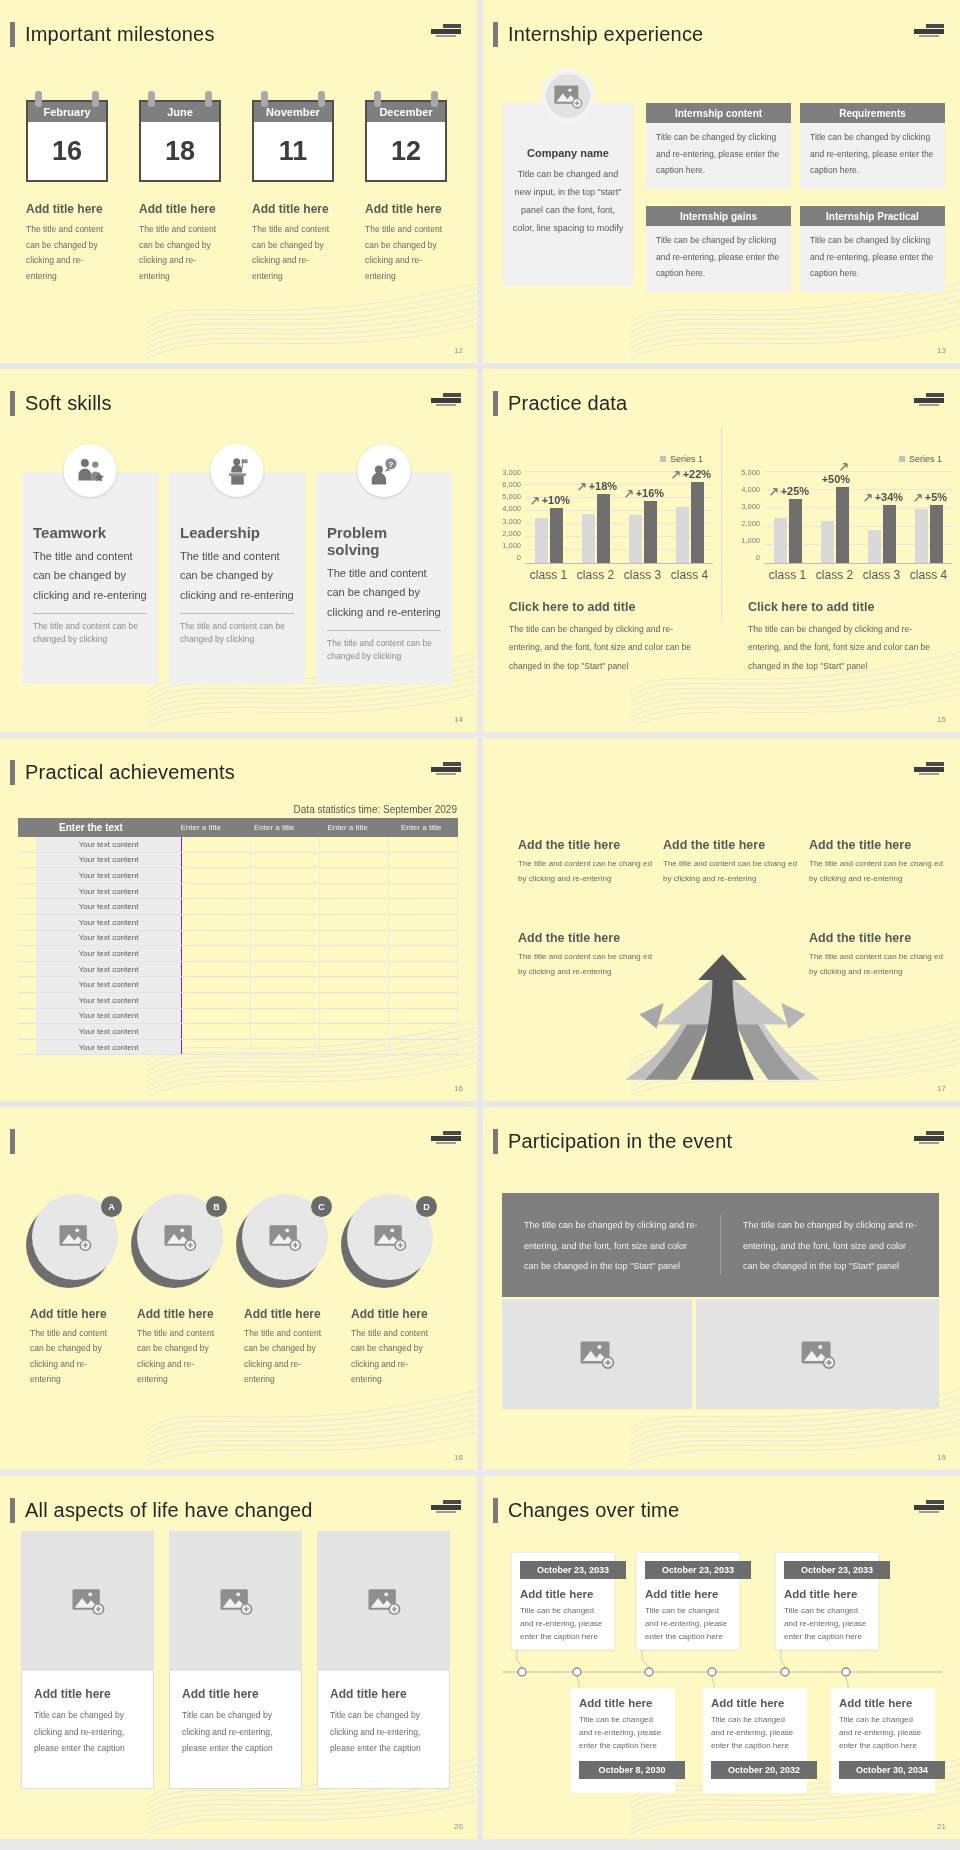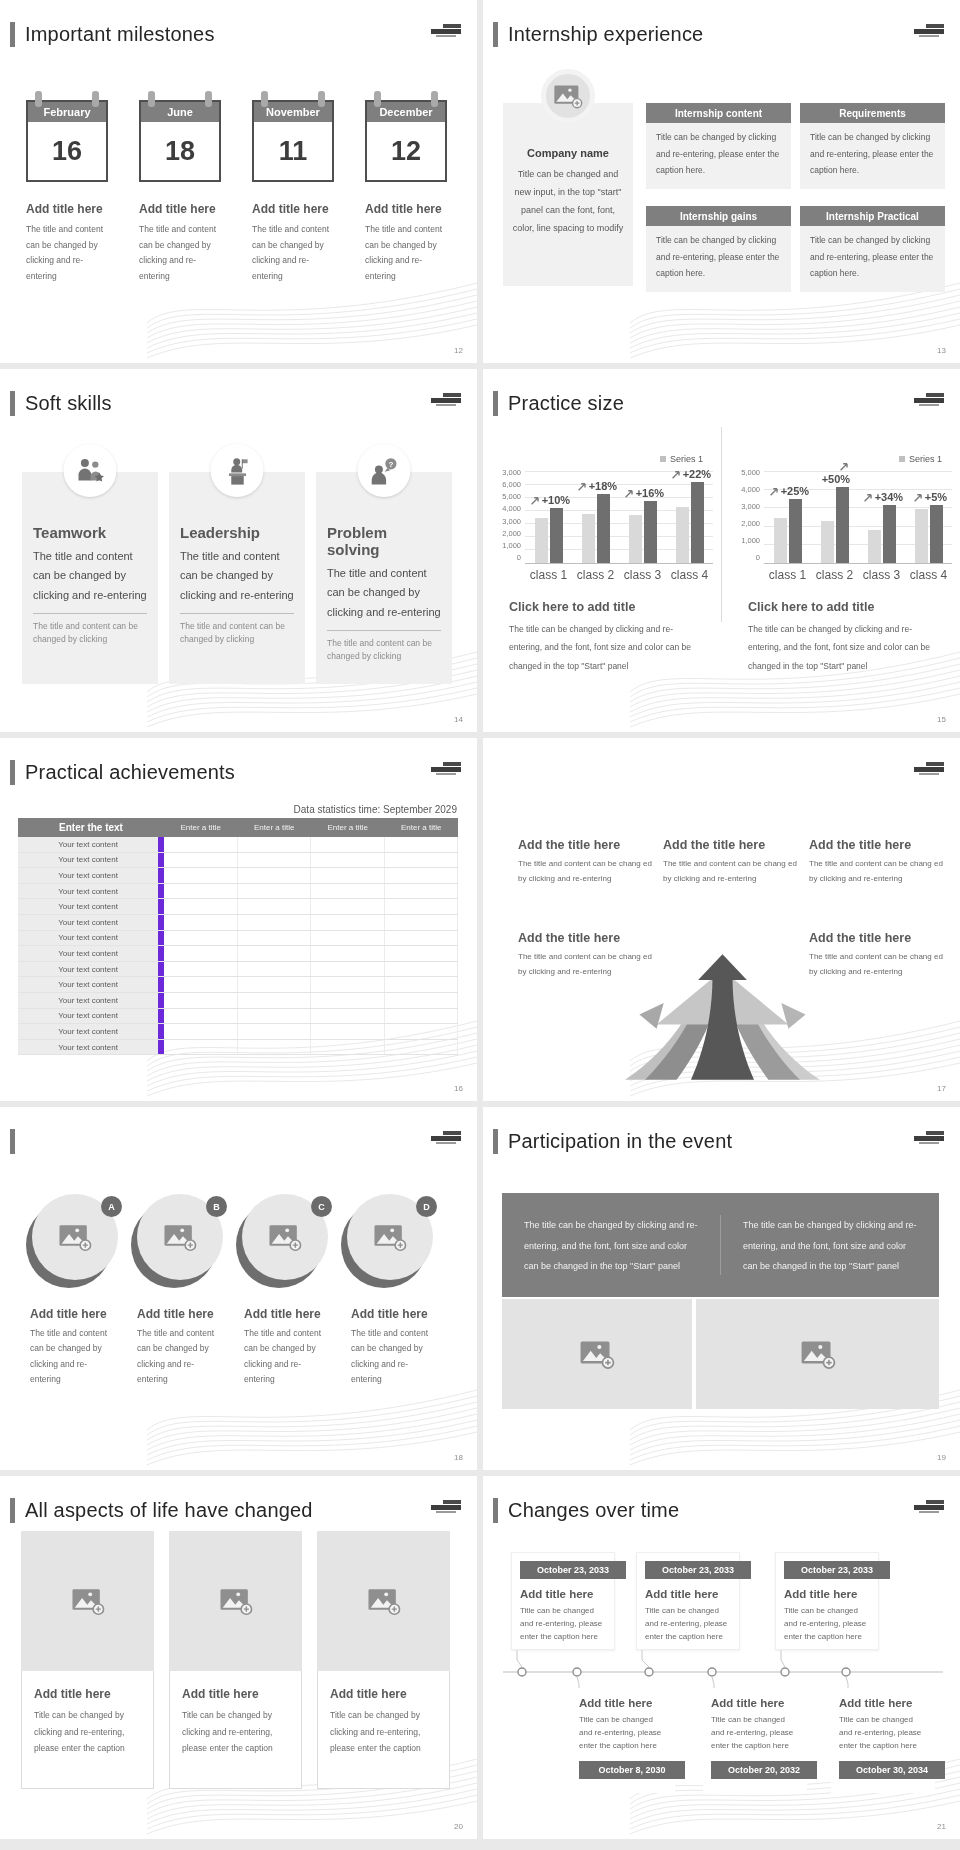--- a/index.html
+++ b/index.html
@@ -1,18 +1,18 @@
 <!DOCTYPE html>
 <html><head>
 <meta charset="utf-8">
 <style>
   * { margin:0; padding:0; box-sizing:border-box; }
   html,body { width:960px; background:#e9e9e9; font-family:"Liberation Sans", sans-serif; }
   .board { display:grid; grid-template-columns:477px 477px; grid-auto-rows:363px; gap:6px; width:960px; padding-bottom:9px; background:#e9e9e9; }
-  .slide { position:relative; background:#ffffff; overflow:hidden; }
+  .slide { position:relative; background:#fef9c3; overflow:hidden; }
 
   
   .title-row { position:absolute; top:22px; left:10px; display:flex; align-items:center; z-index:5; }
   .accent { width:5px; height:25px; background:#7b7b7b; margin-right:10px; }
   .stitle { font-size:20px; color:#262626; letter-spacing:.2px; }
   .logo { position:absolute; top:24px; right:16px; width:30px; z-index:5; }
   .logo .l1 { height:4px; background:#4a4a4a; margin-left:12px; }
   .logo .l2 { height:5px; background:#3d3d3d; margin-top:1px; }
   .logo .l3 { height:2px; background:#9a9a9a; margin:1px 5px 0 5px; }
   .pageno { position:absolute; right:14px; bottom:8px; font-size:8px; color:#8f8f8f; z-index:6; }
@@ -72,21 +72,21 @@
   .chart-cap-h { margin:18px 0 0 18px; font-size:12.5px; }
   .chart-cap-b { margin:6px 18px 0 18px; font-size:8.5px; color:#606060; line-height:2.15; }
 
   
   .tbl-caption { position:absolute; top:66px; right:20px; font-size:10px; color:#595959; }
   .tbl { position:absolute; left:18px; top:80px; width:440px; }
   .t-head { display:flex; background:#7f7f7f; height:19px; align-items:center; }
   .t-h0 { width:146px; color:#fff; font-weight:bold; font-size:10px; text-align:center; }
   .t-h { flex:1; color:#f2f2f2; font-size:8px; text-align:center; }
   .t-row { display:flex; height:15.6px; border-bottom:1px solid #e3e3e3; }
-  .t-c0 { width:146px; background:#ececec; font-size:8px; color:#5a5a5a; display:flex; align-items:center; justify-content:center; border-right:6px solid #6d28d9; }
+  .t-c0 { width:146px; background:#ececec; font-size:8px; color:#5a5a5a; display:flex; align-items:center; justify-content:center; border-right:1px solid #6d28d9;margin-left:18px; }
   .t-c { flex:1; border-right:1px solid #ececec; }
 
   
   .blk { position:absolute; width:135px; }
   .blk-h { font-size:12.5px; }
   .blk-b { margin-top:4px; font-size:8px; color:#6a6a6a; line-height:1.9; }
   .arrow-art { position:absolute; left:132px; top:195px; width:215px; height:168px; }
 
   
   .circle-row { position:absolute; left:32px; top:87px; display:flex; gap:19px; }
@@ -331,21 +331,21 @@
     </div>
   </section>
 
   <section class="slide">
     <svg class="waves">
         <use href="#sym-waves"></use>
       </svg>
     <div class="content">
       <div class="title-row">
           <div class="accent"></div>
-        <div class="stitle">Practice size</div>
+        <div class="stitle">Practice data</div>
         </div>
       <div class="logo">
           <div class="l1"></div>
           <div class="l2"></div>
           <div class="l3"></div>
         </div>
       <div class="vdivider"></div>
 
       <div class="half left">
         <div class="legend">

